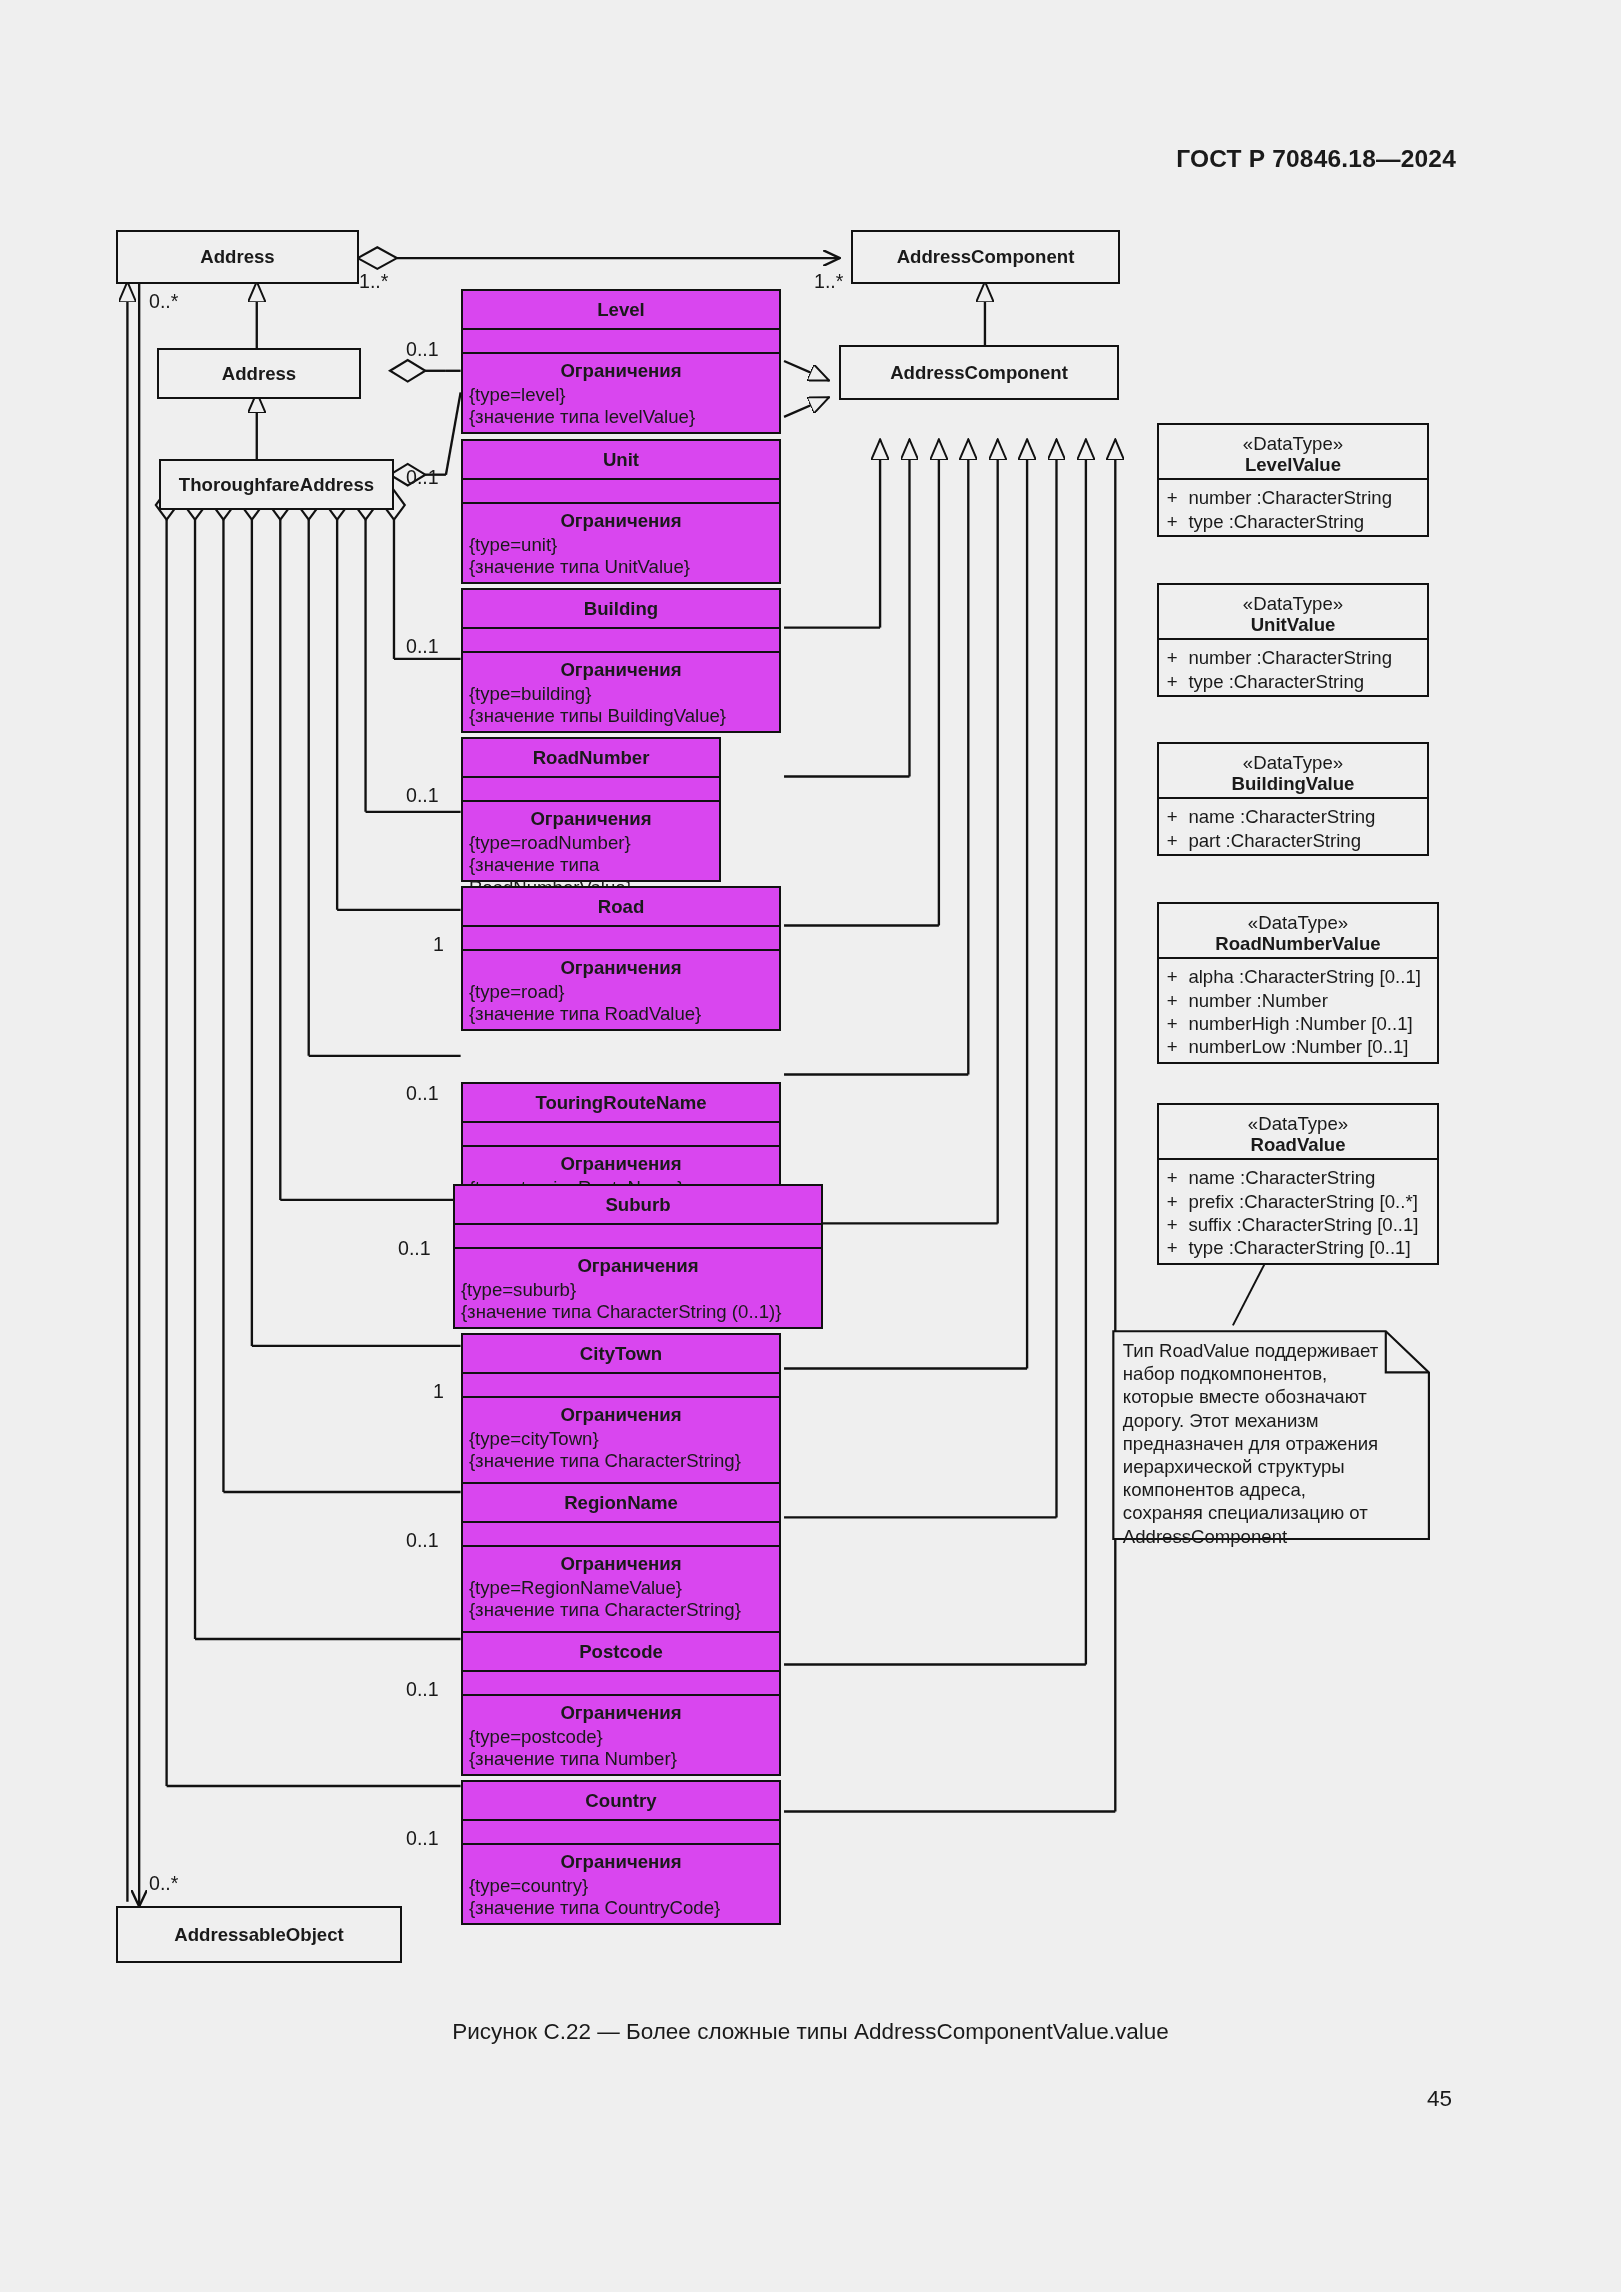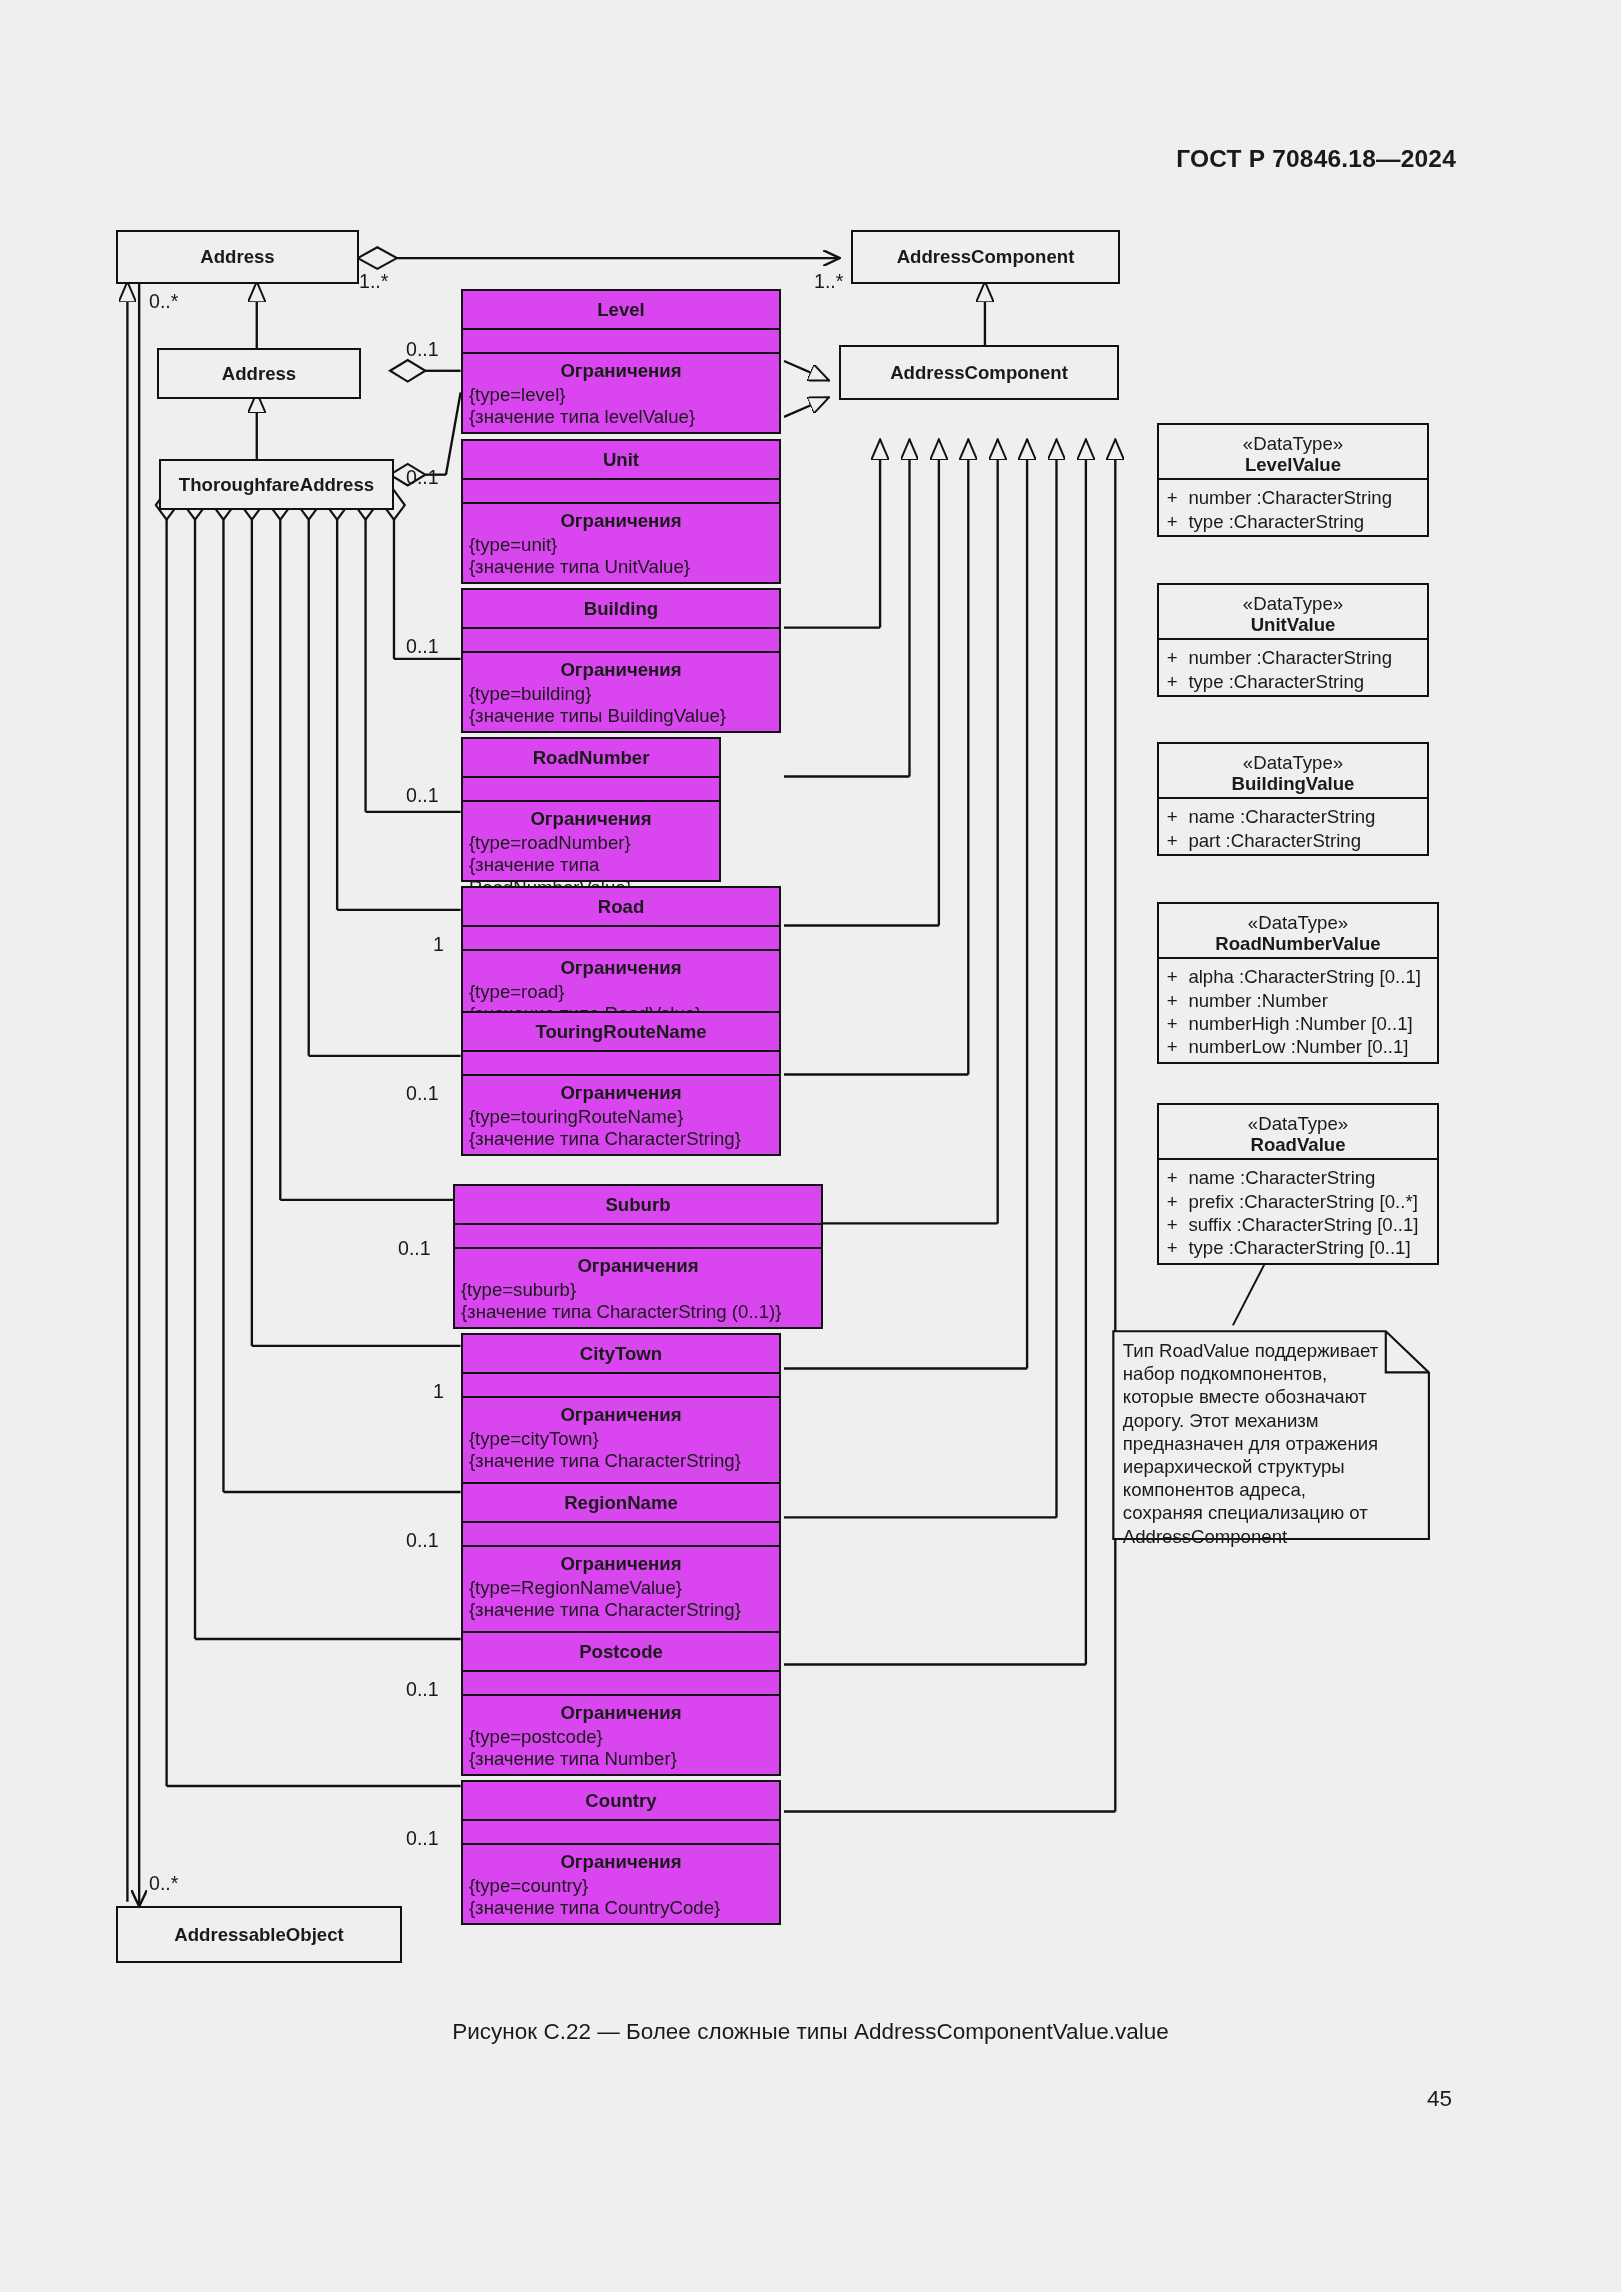--- a/index.html
+++ b/index.html
@@ -252,21 +252,21 @@
     <div class="sep2">
       <div class="constr-head">Ограничения</div>
       <div class="constr-body">
         <div>{type=road}</div>
         <div>{значение типа RoadValue}</div>
       </div>
     </div>
   </div>
   <div class="mult" style="left:433px;top:933px;">1</div>
 
-  <div class="cls-box" style="left:461px;top:1011px;width:320px;height:145px;">
+  <div class="cls-box" style="left:461px;top:1082px;width:320px;height:145px;">
     <div class="cls-title">TouringRouteName</div>
     <div class="sep"></div>
     <div class="sep2">
       <div class="constr-head">Ограничения</div>
       <div class="constr-body">
         <div>{type=touringRouteName}</div>
         <div>{значение типа CharacterString}</div>
       </div>
     </div>
   </div>

